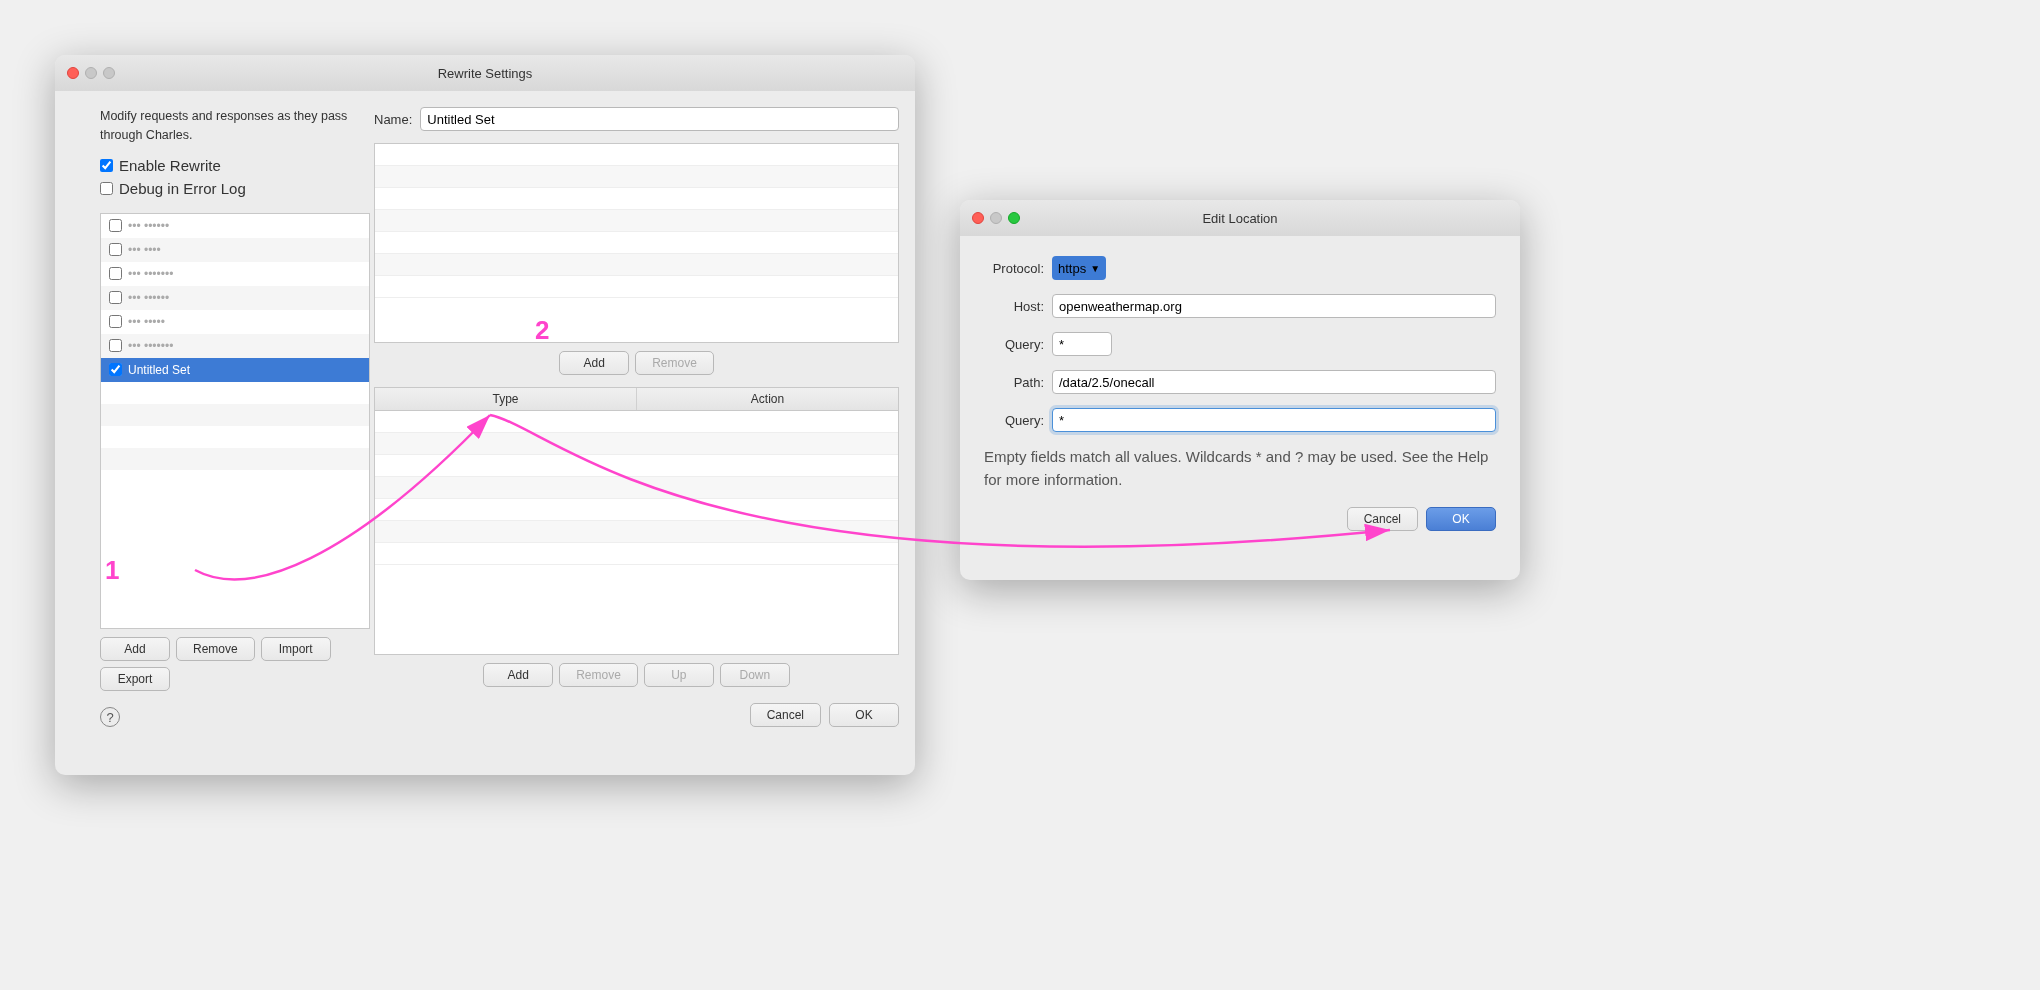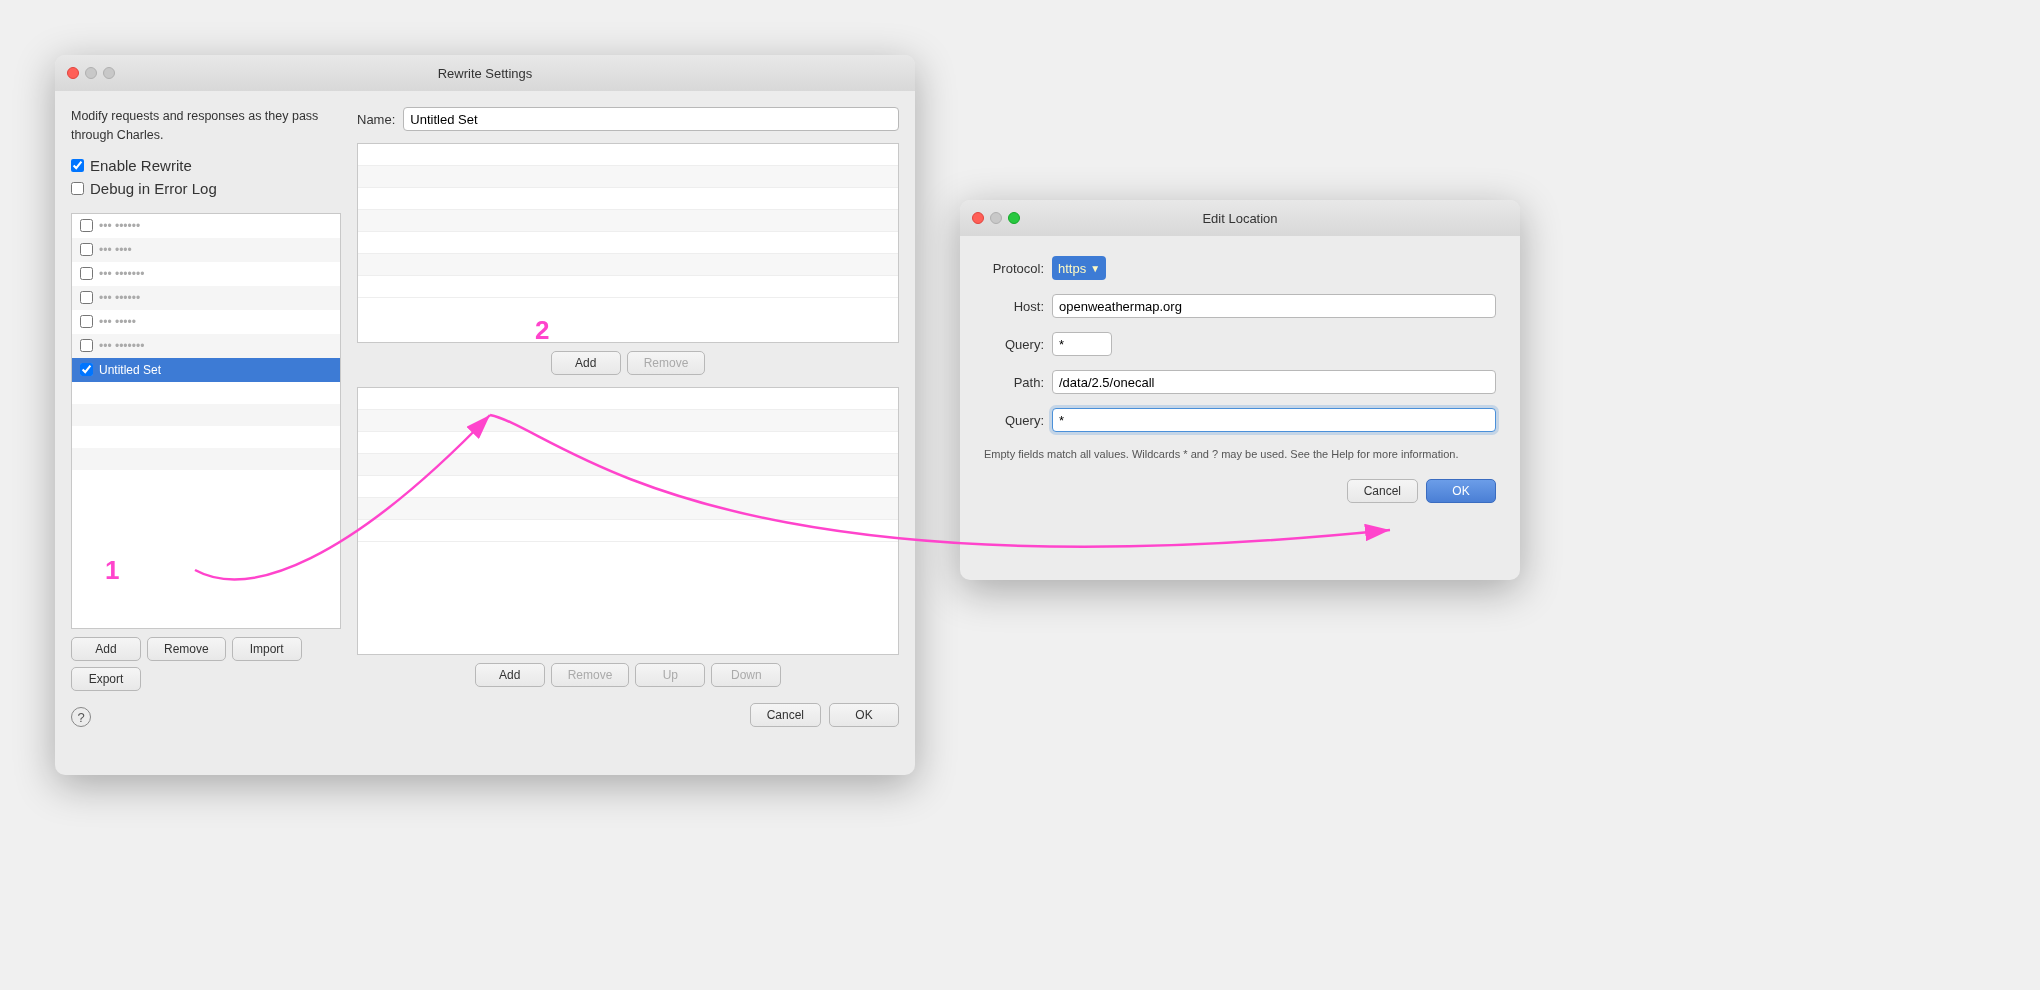--- a/index.html
+++ b/index.html
@@ -65,22 +65,23 @@
       width: 860px;
       height: 720px;
     }
 
     .window-content {
       padding: 16px;
     }
 
     .main-layout {
       display: flex;
-      gap: 16px;
+      gap: 4px;
       height: 620px;
+      margin-left: 29px;
     }
 
     
     .left-panel {
       width: 270px;
       display: flex;
       flex-direction: column;
     }
 
     .description-text {
@@ -343,34 +344,34 @@
       width: 60px;
       flex: none;
     }
 
     .protocol-select {
       background: #3d7bd5;
       border: none;
       border-radius: 4px;
       padding: 2px 6px;
       font-size: 13px;
-      color: #fef9c3;
+      color: #000000;
       height: 24px;
       cursor: pointer;
       display: flex;
       align-items: center;
       gap: 4px;
     }
 
     .protocol-chevron {
       font-size: 10px;
     }
 
     .hint-text {
-      font-size: 11px;
+      font-size: 15px;
       color: #555;
       margin-bottom: 16px;
       line-height: 1.5;
     }
 
     .edit-bottom-buttons {
       display: flex;
       gap: 8px;
       justify-content: flex-end;
     }
@@ -487,20 +488,24 @@
             <div class="table-row-item"></div>
           </div>
         </div>
 
         <div class="location-buttons">
           <button class="btn">Add</button>
           <button class="btn disabled">Remove</button>
         </div>
 
         <div class="type-action-table">
+          <div class="two-col-header">
+            <div class="col">Type</div>
+            <div class="col">Action</div>
+          </div>
           <div class="table-rows">
             <div class="table-row-item"></div>
             <div class="table-row-item" style="background:#f7f7f7;"></div>
             <div class="table-row-item"></div>
             <div class="table-row-item" style="background:#f7f7f7;"></div>
             <div class="table-row-item"></div>
             <div class="table-row-item" style="background:#f7f7f7;"></div>
             <div class="table-row-item"></div>
           </div>
         </div>

